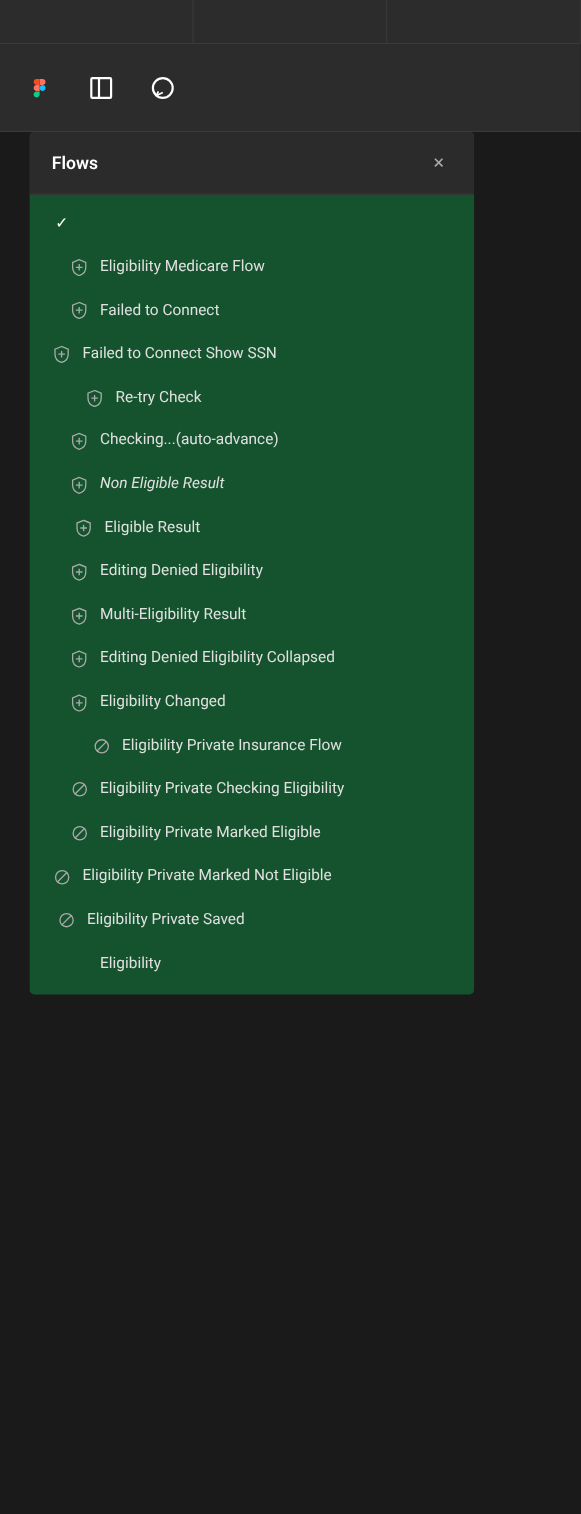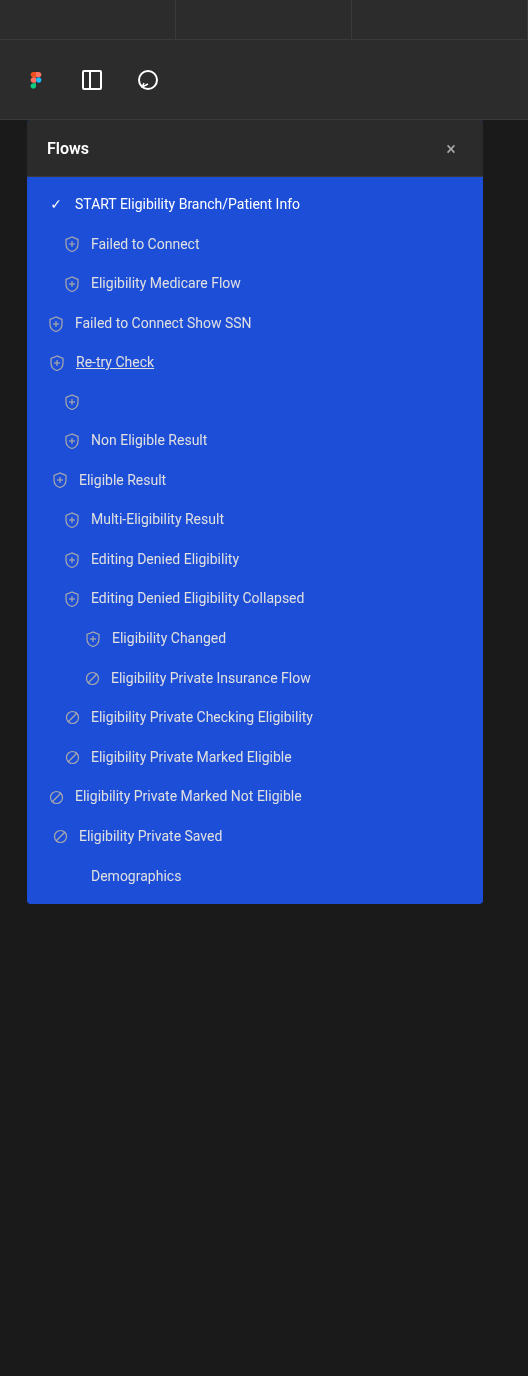--- a/index.html
+++ b/index.html
@@ -76,22 +76,22 @@
       height: calc(1376px - 120px);
       background-color: #1a1a1a;
       z-index: 0;
     }
 
     
     .side-panel {
       position: absolute;
       top: 120px;
       left: 27px;
-      width: 456px;
-      background-color: #1d4ed8;
+      width: 404px;
+      background-color: #14532d;
       z-index: 10;
       border-radius: 4px;
       overflow: hidden;
     }
 
     
     .panel-header {
       display: flex;
       align-items: center;
       justify-content: space-between;
@@ -206,174 +206,174 @@
   <div class="panel-header">
     <span class="panel-title">Flows</span>
     <div class="close-btn">
       <span>×</span>
     </div>
   </div>
 
   <div class="flow-list" id="flow-list-container">
   <div class="flow-item flow-item-selected">
         <span class="flow-item-check">✓</span>
-        <span class="flow-item-label">START Eligibility Branch/Patient Info</span>
+      </div>
+      <div class="flow-item" style="padding-left: 36px;">
+        <span class="flow-item-icon">
+          <svg width="14" height="16" viewBox="0 0 14 16" fill="none" xmlns="http://www.w3.org/2000/svg">
+        <path d="M7 1L1 3.5V8C1 11.5 3.5 14.5 7 15.5C10.5 14.5 13 11.5 13 8V3.5L7 1Z" stroke="#aaaaaa" stroke-width="1.2" fill="none"></path>
+        <line x1="7" y1="5" x2="7" y2="11" stroke="#aaaaaa" stroke-width="1.2"></line>
+        <line x1="4" y1="8" x2="10" y2="8" stroke="#aaaaaa" stroke-width="1.2"></line>
+      </svg>
+        </span>
+        <span class="flow-item-label">Eligibility Medicare Flow</span>
       </div>
       <div class="flow-item" style="padding-left: 36px;">
         <span class="flow-item-icon">
           <svg width="14" height="16" viewBox="0 0 14 16" fill="none" xmlns="http://www.w3.org/2000/svg">
         <path d="M7 1L1 3.5V8C1 11.5 3.5 14.5 7 15.5C10.5 14.5 13 11.5 13 8V3.5L7 1Z" stroke="#aaaaaa" stroke-width="1.2" fill="none"></path>
         <line x1="7" y1="5" x2="7" y2="11" stroke="#aaaaaa" stroke-width="1.2"></line>
         <line x1="4" y1="8" x2="10" y2="8" stroke="#aaaaaa" stroke-width="1.2"></line>
       </svg>
         </span>
         <span class="flow-item-label">Failed to Connect</span>
       </div>
-      <div class="flow-item" style="padding-left: 36px;">
-        <span class="flow-item-icon">
-          <svg width="14" height="16" viewBox="0 0 14 16" fill="none" xmlns="http://www.w3.org/2000/svg">
-        <path d="M7 1L1 3.5V8C1 11.5 3.5 14.5 7 15.5C10.5 14.5 13 11.5 13 8V3.5L7 1Z" stroke="#aaaaaa" stroke-width="1.2" fill="none"></path>
-        <line x1="7" y1="5" x2="7" y2="11" stroke="#aaaaaa" stroke-width="1.2"></line>
-        <line x1="4" y1="8" x2="10" y2="8" stroke="#aaaaaa" stroke-width="1.2"></line>
-      </svg>
-        </span>
-        <span class="flow-item-label">Eligibility Medicare Flow</span>
-      </div>
       <div class="flow-item" style="">
         <span class="flow-item-icon">
           <svg width="14" height="16" viewBox="0 0 14 16" fill="none" xmlns="http://www.w3.org/2000/svg">
         <path d="M7 1L1 3.5V8C1 11.5 3.5 14.5 7 15.5C10.5 14.5 13 11.5 13 8V3.5L7 1Z" stroke="#aaaaaa" stroke-width="1.2" fill="none"></path>
         <line x1="7" y1="5" x2="7" y2="11" stroke="#aaaaaa" stroke-width="1.2"></line>
         <line x1="4" y1="8" x2="10" y2="8" stroke="#aaaaaa" stroke-width="1.2"></line>
       </svg>
         </span>
         <span class="flow-item-label">Failed to Connect Show SSN</span>
       </div>
-      <div class="flow-item" style="padding-left: 21px; text-decoration: underline;">
+      <div class="flow-item" style="padding-left: 50px;">
         <span class="flow-item-icon">
           <svg width="14" height="16" viewBox="0 0 14 16" fill="none" xmlns="http://www.w3.org/2000/svg">
         <path d="M7 1L1 3.5V8C1 11.5 3.5 14.5 7 15.5C10.5 14.5 13 11.5 13 8V3.5L7 1Z" stroke="#aaaaaa" stroke-width="1.2" fill="none"></path>
         <line x1="7" y1="5" x2="7" y2="11" stroke="#aaaaaa" stroke-width="1.2"></line>
         <line x1="4" y1="8" x2="10" y2="8" stroke="#aaaaaa" stroke-width="1.2"></line>
       </svg>
         </span>
         <span class="flow-item-label">Re-try Check</span>
       </div>
       <div class="flow-item" style="padding-left: 36px;">
         <span class="flow-item-icon">
           <svg width="14" height="16" viewBox="0 0 14 16" fill="none" xmlns="http://www.w3.org/2000/svg">
         <path d="M7 1L1 3.5V8C1 11.5 3.5 14.5 7 15.5C10.5 14.5 13 11.5 13 8V3.5L7 1Z" stroke="#aaaaaa" stroke-width="1.2" fill="none"></path>
         <line x1="7" y1="5" x2="7" y2="11" stroke="#aaaaaa" stroke-width="1.2"></line>
         <line x1="4" y1="8" x2="10" y2="8" stroke="#aaaaaa" stroke-width="1.2"></line>
       </svg>
         </span>
-      </div>
-      <div class="flow-item" style="padding-left: 36px;">
+        <span class="flow-item-label">Checking...(auto-advance)</span>
+      </div>
+      <div class="flow-item" style="padding-left: 36px; font-style: italic;">
         <span class="flow-item-icon">
           <svg width="14" height="16" viewBox="0 0 14 16" fill="none" xmlns="http://www.w3.org/2000/svg">
         <path d="M7 1L1 3.5V8C1 11.5 3.5 14.5 7 15.5C10.5 14.5 13 11.5 13 8V3.5L7 1Z" stroke="#aaaaaa" stroke-width="1.2" fill="none"></path>
         <line x1="7" y1="5" x2="7" y2="11" stroke="#aaaaaa" stroke-width="1.2"></line>
         <line x1="4" y1="8" x2="10" y2="8" stroke="#aaaaaa" stroke-width="1.2"></line>
       </svg>
         </span>
         <span class="flow-item-label">Non Eligible Result</span>
       </div>
+      <div class="flow-item" style="padding-left: 40px;">
+        <span class="flow-item-icon">
+          <svg width="14" height="16" viewBox="0 0 14 16" fill="none" xmlns="http://www.w3.org/2000/svg">
+        <path d="M7 1L1 3.5V8C1 11.5 3.5 14.5 7 15.5C10.5 14.5 13 11.5 13 8V3.5L7 1Z" stroke="#aaaaaa" stroke-width="1.2" fill="none"></path>
+        <line x1="7" y1="5" x2="7" y2="11" stroke="#aaaaaa" stroke-width="1.2"></line>
+        <line x1="4" y1="8" x2="10" y2="8" stroke="#aaaaaa" stroke-width="1.2"></line>
+      </svg>
+        </span>
+        <span class="flow-item-label">Eligible Result</span>
+      </div>
+      <div class="flow-item" style="padding-left: 36px;">
+        <span class="flow-item-icon">
+          <svg width="14" height="16" viewBox="0 0 14 16" fill="none" xmlns="http://www.w3.org/2000/svg">
+        <path d="M7 1L1 3.5V8C1 11.5 3.5 14.5 7 15.5C10.5 14.5 13 11.5 13 8V3.5L7 1Z" stroke="#aaaaaa" stroke-width="1.2" fill="none"></path>
+        <line x1="7" y1="5" x2="7" y2="11" stroke="#aaaaaa" stroke-width="1.2"></line>
+        <line x1="4" y1="8" x2="10" y2="8" stroke="#aaaaaa" stroke-width="1.2"></line>
+      </svg>
+        </span>
+        <span class="flow-item-label">Editing Denied Eligibility</span>
+      </div>
+      <div class="flow-item" style="padding-left: 36px;">
+        <span class="flow-item-icon">
+          <svg width="14" height="16" viewBox="0 0 14 16" fill="none" xmlns="http://www.w3.org/2000/svg">
+        <path d="M7 1L1 3.5V8C1 11.5 3.5 14.5 7 15.5C10.5 14.5 13 11.5 13 8V3.5L7 1Z" stroke="#aaaaaa" stroke-width="1.2" fill="none"></path>
+        <line x1="7" y1="5" x2="7" y2="11" stroke="#aaaaaa" stroke-width="1.2"></line>
+        <line x1="4" y1="8" x2="10" y2="8" stroke="#aaaaaa" stroke-width="1.2"></line>
+      </svg>
+        </span>
+        <span class="flow-item-label">Multi-Eligibility Result</span>
+      </div>
+      <div class="flow-item" style="padding-left: 36px;">
+        <span class="flow-item-icon">
+          <svg width="14" height="16" viewBox="0 0 14 16" fill="none" xmlns="http://www.w3.org/2000/svg">
+        <path d="M7 1L1 3.5V8C1 11.5 3.5 14.5 7 15.5C10.5 14.5 13 11.5 13 8V3.5L7 1Z" stroke="#aaaaaa" stroke-width="1.2" fill="none"></path>
+        <line x1="7" y1="5" x2="7" y2="11" stroke="#aaaaaa" stroke-width="1.2"></line>
+        <line x1="4" y1="8" x2="10" y2="8" stroke="#aaaaaa" stroke-width="1.2"></line>
+      </svg>
+        </span>
+        <span class="flow-item-label">Editing Denied Eligibility Collapsed</span>
+      </div>
+      <div class="flow-item" style="padding-left: 36px;">
+        <span class="flow-item-icon">
+          <svg width="14" height="16" viewBox="0 0 14 16" fill="none" xmlns="http://www.w3.org/2000/svg">
+        <path d="M7 1L1 3.5V8C1 11.5 3.5 14.5 7 15.5C10.5 14.5 13 11.5 13 8V3.5L7 1Z" stroke="#aaaaaa" stroke-width="1.2" fill="none"></path>
+        <line x1="7" y1="5" x2="7" y2="11" stroke="#aaaaaa" stroke-width="1.2"></line>
+        <line x1="4" y1="8" x2="10" y2="8" stroke="#aaaaaa" stroke-width="1.2"></line>
+      </svg>
+        </span>
+        <span class="flow-item-label">Eligibility Changed</span>
+      </div>
+      <div class="flow-item" style="padding-left: 56px;">
+        <span class="flow-item-icon">
+          <svg width="15" height="15" viewBox="0 0 15 15" fill="none" xmlns="http://www.w3.org/2000/svg">
+        <circle cx="7.5" cy="7.5" r="6" stroke="#aaaaaa" stroke-width="1.2" fill="none"></circle>
+        <line x1="3" y1="12" x2="12" y2="3" stroke="#aaaaaa" stroke-width="1.2"></line>
+      </svg>
+        </span>
+        <span class="flow-item-label">Eligibility Private Insurance Flow</span>
+      </div>
+      <div class="flow-item" style="padding-left: 36px;">
+        <span class="flow-item-icon">
+          <svg width="15" height="15" viewBox="0 0 15 15" fill="none" xmlns="http://www.w3.org/2000/svg">
+        <circle cx="7.5" cy="7.5" r="6" stroke="#aaaaaa" stroke-width="1.2" fill="none"></circle>
+        <line x1="3" y1="12" x2="12" y2="3" stroke="#aaaaaa" stroke-width="1.2"></line>
+      </svg>
+        </span>
+        <span class="flow-item-label">Eligibility Private Checking Eligibility</span>
+      </div>
+      <div class="flow-item" style="padding-left: 36px; justify-content: center;">
+        <span class="flow-item-icon">
+          <svg width="15" height="15" viewBox="0 0 15 15" fill="none" xmlns="http://www.w3.org/2000/svg">
+        <circle cx="7.5" cy="7.5" r="6" stroke="#aaaaaa" stroke-width="1.2" fill="none"></circle>
+        <line x1="3" y1="12" x2="12" y2="3" stroke="#aaaaaa" stroke-width="1.2"></line>
+      </svg>
+        </span>
+        <span class="flow-item-label">Eligibility Private Marked Eligible</span>
+      </div>
+      <div class="flow-item" style="padding-left: 20px;">
+        <span class="flow-item-icon">
+          <svg width="15" height="15" viewBox="0 0 15 15" fill="none" xmlns="http://www.w3.org/2000/svg">
+        <circle cx="7.5" cy="7.5" r="6" stroke="#aaaaaa" stroke-width="1.2" fill="none"></circle>
+        <line x1="3" y1="12" x2="12" y2="3" stroke="#aaaaaa" stroke-width="1.2"></line>
+      </svg>
+        </span>
+        <span class="flow-item-label">Eligibility Private Marked Not Eligible</span>
+      </div>
       <div class="flow-item" style="padding-left: 24px;">
         <span class="flow-item-icon">
-          <svg width="14" height="16" viewBox="0 0 14 16" fill="none" xmlns="http://www.w3.org/2000/svg">
-        <path d="M7 1L1 3.5V8C1 11.5 3.5 14.5 7 15.5C10.5 14.5 13 11.5 13 8V3.5L7 1Z" stroke="#aaaaaa" stroke-width="1.2" fill="none"></path>
-        <line x1="7" y1="5" x2="7" y2="11" stroke="#aaaaaa" stroke-width="1.2"></line>
-        <line x1="4" y1="8" x2="10" y2="8" stroke="#aaaaaa" stroke-width="1.2"></line>
-      </svg>
-        </span>
-        <span class="flow-item-label">Eligible Result</span>
-      </div>
-      <div class="flow-item" style="padding-left: 36px;">
-        <span class="flow-item-icon">
-          <svg width="14" height="16" viewBox="0 0 14 16" fill="none" xmlns="http://www.w3.org/2000/svg">
-        <path d="M7 1L1 3.5V8C1 11.5 3.5 14.5 7 15.5C10.5 14.5 13 11.5 13 8V3.5L7 1Z" stroke="#aaaaaa" stroke-width="1.2" fill="none"></path>
-        <line x1="7" y1="5" x2="7" y2="11" stroke="#aaaaaa" stroke-width="1.2"></line>
-        <line x1="4" y1="8" x2="10" y2="8" stroke="#aaaaaa" stroke-width="1.2"></line>
-      </svg>
-        </span>
-        <span class="flow-item-label">Multi-Eligibility Result</span>
-      </div>
-      <div class="flow-item" style="padding-left: 36px;">
-        <span class="flow-item-icon">
-          <svg width="14" height="16" viewBox="0 0 14 16" fill="none" xmlns="http://www.w3.org/2000/svg">
-        <path d="M7 1L1 3.5V8C1 11.5 3.5 14.5 7 15.5C10.5 14.5 13 11.5 13 8V3.5L7 1Z" stroke="#aaaaaa" stroke-width="1.2" fill="none"></path>
-        <line x1="7" y1="5" x2="7" y2="11" stroke="#aaaaaa" stroke-width="1.2"></line>
-        <line x1="4" y1="8" x2="10" y2="8" stroke="#aaaaaa" stroke-width="1.2"></line>
-      </svg>
-        </span>
-        <span class="flow-item-label">Editing Denied Eligibility</span>
-      </div>
-      <div class="flow-item" style="padding-left: 36px;">
-        <span class="flow-item-icon">
-          <svg width="14" height="16" viewBox="0 0 14 16" fill="none" xmlns="http://www.w3.org/2000/svg">
-        <path d="M7 1L1 3.5V8C1 11.5 3.5 14.5 7 15.5C10.5 14.5 13 11.5 13 8V3.5L7 1Z" stroke="#aaaaaa" stroke-width="1.2" fill="none"></path>
-        <line x1="7" y1="5" x2="7" y2="11" stroke="#aaaaaa" stroke-width="1.2"></line>
-        <line x1="4" y1="8" x2="10" y2="8" stroke="#aaaaaa" stroke-width="1.2"></line>
-      </svg>
-        </span>
-        <span class="flow-item-label">Editing Denied Eligibility Collapsed</span>
-      </div>
-      <div class="flow-item" style="padding-left: 57px;">
-        <span class="flow-item-icon">
-          <svg width="14" height="16" viewBox="0 0 14 16" fill="none" xmlns="http://www.w3.org/2000/svg">
-        <path d="M7 1L1 3.5V8C1 11.5 3.5 14.5 7 15.5C10.5 14.5 13 11.5 13 8V3.5L7 1Z" stroke="#aaaaaa" stroke-width="1.2" fill="none"></path>
-        <line x1="7" y1="5" x2="7" y2="11" stroke="#aaaaaa" stroke-width="1.2"></line>
-        <line x1="4" y1="8" x2="10" y2="8" stroke="#aaaaaa" stroke-width="1.2"></line>
-      </svg>
-        </span>
-        <span class="flow-item-label">Eligibility Changed</span>
-      </div>
-      <div class="flow-item" style="padding-left: 56px;">
-        <span class="flow-item-icon">
-          <svg width="15" height="15" viewBox="0 0 15 15" fill="none" xmlns="http://www.w3.org/2000/svg">
-        <circle cx="7.5" cy="7.5" r="6" stroke="#aaaaaa" stroke-width="1.2" fill="none"></circle>
-        <line x1="3" y1="12" x2="12" y2="3" stroke="#aaaaaa" stroke-width="1.2"></line>
-      </svg>
-        </span>
-        <span class="flow-item-label">Eligibility Private Insurance Flow</span>
-      </div>
-      <div class="flow-item" style="padding-left: 36px;">
-        <span class="flow-item-icon">
-          <svg width="15" height="15" viewBox="0 0 15 15" fill="none" xmlns="http://www.w3.org/2000/svg">
-        <circle cx="7.5" cy="7.5" r="6" stroke="#aaaaaa" stroke-width="1.2" fill="none"></circle>
-        <line x1="3" y1="12" x2="12" y2="3" stroke="#aaaaaa" stroke-width="1.2"></line>
-      </svg>
-        </span>
-        <span class="flow-item-label">Eligibility Private Checking Eligibility</span>
-      </div>
-      <div class="flow-item" style="padding-left: 36px; justify-content: center;">
-        <span class="flow-item-icon">
-          <svg width="15" height="15" viewBox="0 0 15 15" fill="none" xmlns="http://www.w3.org/2000/svg">
-        <circle cx="7.5" cy="7.5" r="6" stroke="#aaaaaa" stroke-width="1.2" fill="none"></circle>
-        <line x1="3" y1="12" x2="12" y2="3" stroke="#aaaaaa" stroke-width="1.2"></line>
-      </svg>
-        </span>
-        <span class="flow-item-label">Eligibility Private Marked Eligible</span>
-      </div>
-      <div class="flow-item" style="padding-left: 20px;">
-        <span class="flow-item-icon">
-          <svg width="15" height="15" viewBox="0 0 15 15" fill="none" xmlns="http://www.w3.org/2000/svg">
-        <circle cx="7.5" cy="7.5" r="6" stroke="#aaaaaa" stroke-width="1.2" fill="none"></circle>
-        <line x1="3" y1="12" x2="12" y2="3" stroke="#aaaaaa" stroke-width="1.2"></line>
-      </svg>
-        </span>
-        <span class="flow-item-label">Eligibility Private Marked Not Eligible</span>
-      </div>
-      <div class="flow-item" style="padding-left: 24px;">
-        <span class="flow-item-icon">
           <svg width="15" height="15" viewBox="0 0 15 15" fill="none" xmlns="http://www.w3.org/2000/svg">
         <circle cx="7.5" cy="7.5" r="6" stroke="#aaaaaa" stroke-width="1.2" fill="none"></circle>
         <line x1="3" y1="12" x2="12" y2="3" stroke="#aaaaaa" stroke-width="1.2"></line>
       </svg>
         </span>
         <span class="flow-item-label">Eligibility Private Saved</span>
       </div>
       <div class="flow-item" style="padding-left: 36px;">
         <span class="flow-item-icon"></span>
-        <span class="flow-item-label">Demographics</span>
+        <span class="flow-item-label">Eligibility</span>
       </div>
     </div>
 </div>
 
 </body></html>

